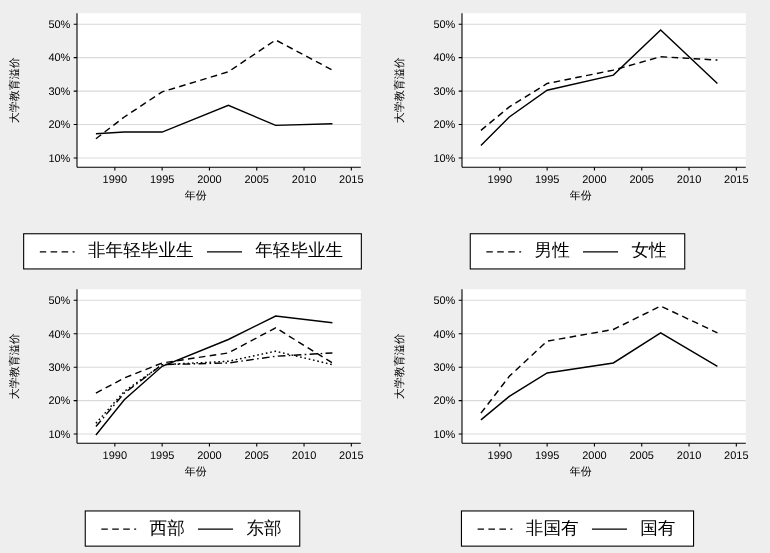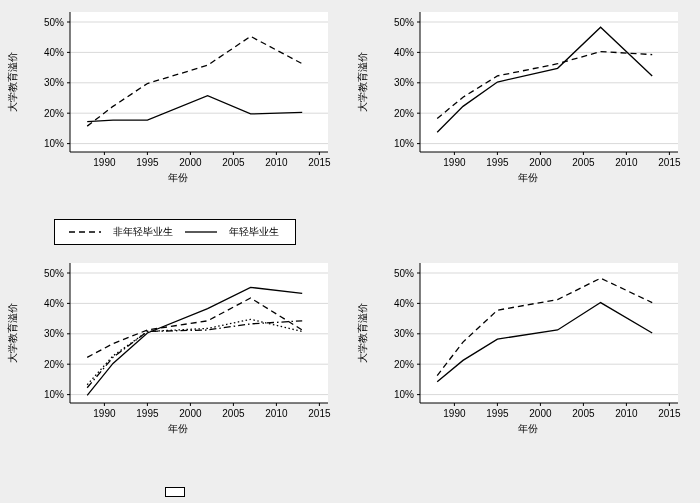--- a/index.html
+++ b/index.html
@@ -36,21 +36,21 @@
     left: 0;
     bottom: 6px;
     width: 350px;
     display: flex;
     justify-content: center;
   }
   .legendbox {
     border: 1px solid #000;
     background: #fff;
     padding: 4px 10px 4px 8px;
-    font-size: 10px;
+    font-size: 16px;
     color: #000;
   }
   .legendbox table {
     border-collapse: collapse;
   }
   .legendbox td {
     padding: 1px 6px;
     vertical-align: middle;
     white-space: nowrap;
   }
@@ -191,20 +191,42 @@
           <text x="319.4" y="166">2015</text>
         </g>
         <text x="178" y="181" font-size="10" fill="#000" text-anchor="middle">年份</text>
         <text x="16" y="82" font-size="10" fill="#000" text-anchor="middle" transform="rotate(-90 16 82)">大学教育溢价</text>
         <g fill="none" stroke="#000" stroke-width="1.3">
           <polyline stroke-dasharray="6,4" points="87.20,118.52 113.00,97.22 147.40,75.91 207.60,63.74 250.60,51.57 302.20,54.61"></polyline>
           <polyline points="87.20,132.22 113.00,106.35 147.40,82.00 207.60,68.30 250.60,27.22 302.20,75.91"></polyline>
         </g>
       </svg>
     </div>
+    <div class="legendwrap">
+      <div class="legendbox">
+        <table>
+          <tbody>
+              <tr>
+            <td class="sw">
+              <svg width="32" height="8">
+                    <line x1="0" y1="4" x2="32" y2="4" stroke="#000" stroke-width="1.3" stroke-dasharray="6,4"></line>
+                  </svg>
+            </td>
+            <td>男性</td>
+            <td class="sw">
+              <svg width="32" height="8">
+                    <line x1="0" y1="4" x2="32" y2="4" stroke="#000" stroke-width="1.3"></line>
+                  </svg>
+            </td>
+            <td>女性</td>
+          </tr>
+        </tbody>
+          </table>
+      </div>
+    </div>
   </div>
 
   <div class="panel">
     <div class="plotwrap">
       <svg width="350" height="185" viewBox="0 0 350 185">
         <g>
           <rect x="0" y="0" width="350" height="185" fill="#eeeeee"></rect>
           <rect x="70" y="12" width="258" height="140" fill="#ffffff"></rect>
         </g>
         <g stroke="#d9d9d9" stroke-width="1">
@@ -251,20 +273,34 @@
           <polyline points="87.20,144.39 113.00,112.43 147.40,82.00 207.60,57.65 250.60,36.35 302.20,42.43"></polyline>
           <polyline stroke-dasharray="1.5,2.5" points="87.20,133.74 113.00,104.83 147.40,80.48 207.60,77.43 250.60,68.30 302.20,80.48"></polyline>
           <polyline stroke-dasharray="7,3,1.5,3" points="87.20,136.78 113.00,106.35 147.40,80.48 207.60,78.96 250.60,72.87 302.20,69.83"></polyline>
         </g>
       </svg>
     </div>
     <div class="legendwrap">
       <div class="legendbox">
         <table>
           <tbody>
+              <tr>
+            <td class="sw">
+              <svg width="32" height="8">
+                    <line x1="0" y1="4" x2="32" y2="4" stroke="#000" stroke-width="1.3" stroke-dasharray="6,4"></line>
+                  </svg>
+            </td>
+            <td>西部</td>
+            <td class="sw">
+              <svg width="32" height="8">
+                    <line x1="0" y1="4" x2="32" y2="4" stroke="#000" stroke-width="1.3"></line>
+                  </svg>
+            </td>
+            <td>东部</td>
+          </tr>
         </tbody>
           </table>
       </div>
     </div>
   </div>
 
   <div class="panel">
     <div class="plotwrap">
       <svg width="350" height="185" viewBox="0 0 350 185">
         <g>
@@ -309,15 +345,37 @@
           <text x="319.4" y="166">2015</text>
         </g>
         <text x="178" y="181" font-size="10" fill="#000" text-anchor="middle">年份</text>
         <text x="16" y="82" font-size="10" fill="#000" text-anchor="middle" transform="rotate(-90 16 82)">大学教育溢价</text>
         <g fill="none" stroke="#000" stroke-width="1.3">
           <polyline stroke-dasharray="6,4" points="87.20,124.61 113.00,91.13 147.40,59.17 207.60,48.52 250.60,27.22 302.20,51.57"></polyline>
           <polyline points="87.20,130.70 113.00,109.39 147.40,88.09 207.60,78.96 250.60,51.57 302.20,82.00"></polyline>
         </g>
       </svg>
     </div>
+    <div class="legendwrap">
+      <div class="legendbox">
+        <table>
+          <tbody>
+              <tr>
+            <td class="sw">
+              <svg width="32" height="8">
+                    <line x1="0" y1="4" x2="32" y2="4" stroke="#000" stroke-width="1.3" stroke-dasharray="6,4"></line>
+                  </svg>
+            </td>
+            <td>非国有</td>
+            <td class="sw">
+              <svg width="32" height="8">
+                    <line x1="0" y1="4" x2="32" y2="4" stroke="#000" stroke-width="1.3"></line>
+                  </svg>
+            </td>
+            <td>国有</td>
+          </tr>
+        </tbody>
+          </table>
+      </div>
+    </div>
   </div>
 
 </div>
 
 </body></html>

